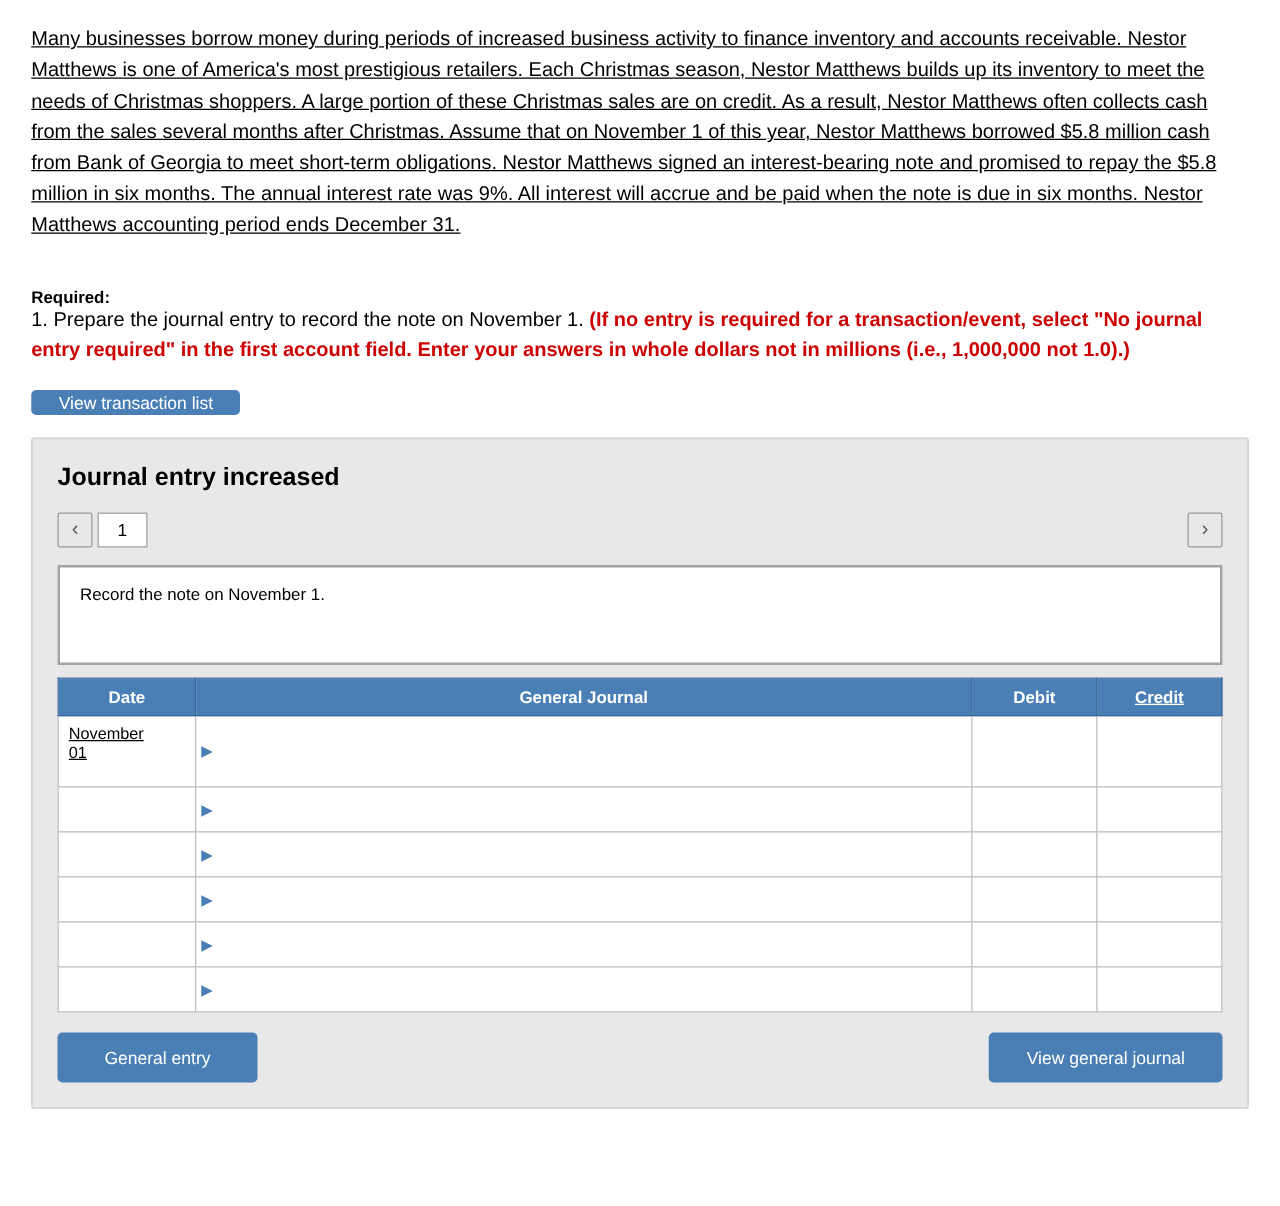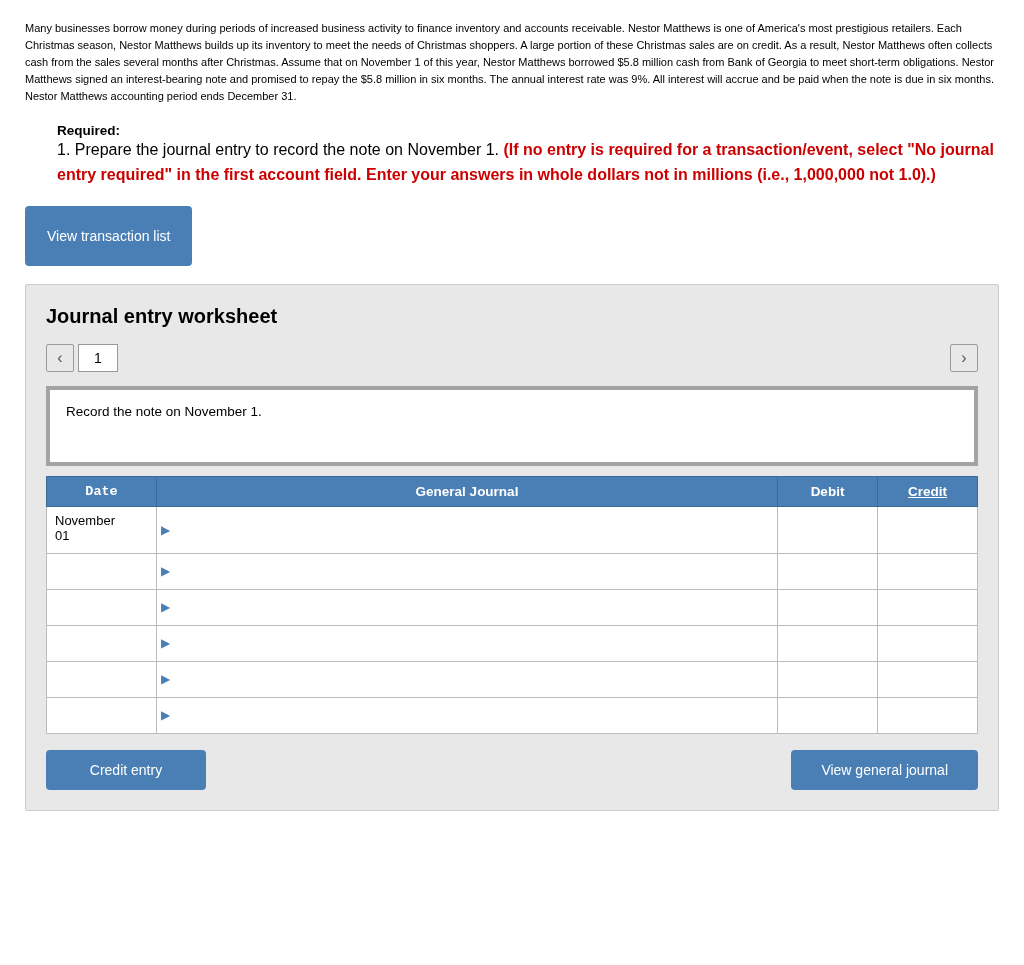--- a/index.html
+++ b/index.html
@@ -8,46 +8,46 @@
       font-size: 14px;
       background: #fff;
       color: #000;
       padding: 20px 25px;
       width: 1024px;
       min-height: 965px;
     }
 
     .intro-text {
       line-height: 1.55;
-      margin-bottom: 18px;
-      font-size: 11px;
+      margin-bottom: 36px;
+      font-size: 16px;
+      text-decoration: underline;
     }
 
     .required-section {
       margin-bottom: 18px;
-      margin-left: 32px;
     }
     .required-section .required-label {
       font-weight: bold;
       font-size: 13.5px;
     }
     .required-section .instruction-line {
       font-size: 16px;
       line-height: 1.55;
     }
     .instruction-line .red-text {
       color: #cc0000;
       font-weight: bold;
     }
 
     .view-transaction-btn {
       background-color: #4a7fb5;
       color: #fff;
       border: none;
-      padding: 22px 22px;
+      padding: 2px 22px;
       font-size: 14px;
       border-radius: 4px;
       cursor: pointer;
       margin-bottom: 18px;
       display: inline-block;
     }
 
     .worksheet-container {
       background: #e8e8e8;
       border: 1px solid #ccc;
@@ -90,21 +90,21 @@
       justify-content: center;
       font-size: 14px;
       margin: 0 4px;
     }
     .nav-spacer {
       flex: 1;
     }
 
     .note-box {
       background: #fff;
-      border: 4px solid #a3a3a3;
+      border: 2px solid #a3a3a3;
       padding: 14px 16px;
       min-height: 80px;
       margin-bottom: 10px;
       font-size: 13.5px;
       color: #000;
     }
 
     .note-hint {
       color: #cc0000;
       font-size: 13px;
@@ -123,21 +123,20 @@
     .journal-table thead th {
       padding: 7px 10px;
       font-size: 13.5px;
       font-weight: bold;
       text-align: center;
       border: 1px solid #3a6a9a;
     }
     .journal-table thead th.col-date {
       width: 110px;
       text-align: center;
-      font-family: Liberation Mono, monospace;
     }
     .journal-table thead th.col-journal {
       text-align: center;
     }
     .journal-table thead th.col-debit {
       width: 100px;
       text-align: center;
     }
     .journal-table thead th.col-credit {
       width: 100px;
@@ -148,24 +147,25 @@
     .journal-table tbody tr {
       border-bottom: 1px solid #bbb;
     }
     .journal-table tbody td {
       height: 36px;
       border: 1px solid #bbb;
       padding: 0;
       vertical-align: middle;
     }
     .journal-table tbody td.date-cell {
-      padding: 10px 8px;
+      padding: 20px 8px;
       font-size: 13px;
       vertical-align: top;
       padding-top: 6px;
+      text-decoration: underline;
     }
 
     .arrow-indicator {
       color: #4a7fb5;
       font-size: 12px;
       padding: 0 4px;
       flex-shrink: 0;
     }
 
     .journal-input {
@@ -235,21 +235,21 @@
     <span class="red-text">(If no entry is required for a transaction/event, select "No journal entry required" in the first account field. Enter your answers in whole dollars not in millions (i.e., 1,000,000 not 1.0).)</span>
   </div>
 </div>
 
 
 <button class="view-transaction-btn">View transaction list</button>
 
 
 <div class="worksheet-container">
 
-  <div class="worksheet-title">Journal entry worksheet</div>
+  <div class="worksheet-title">Journal entry increased</div>
 
   <div class="nav-row">
     <button class="nav-btn">‹</button>
     <div class="nav-number-box">
       <span>1</span>
     </div>
     <div class="nav-spacer"></div>
     <button class="nav-btn">›</button>
   </div>
 
@@ -333,21 +333,21 @@
               <input type="text" class="journal-input" style="">
             </div>
           </td>
           <td><input type="text" class="debit-input" style=""></td>
           <td><input type="text" class="credit-input" style=""></td>
         </tr>
       </tbody>
   </table>
 
   <div class="bottom-buttons">
-    <button class="action-btn">Credit entry</button>
+    <button class="action-btn">General entry</button>
     <div class="spacer-btn"></div>
     <button class="action-btn">View general journal</button>
   </div>
 
 </div>
 
 
 
 
 </body></html>

